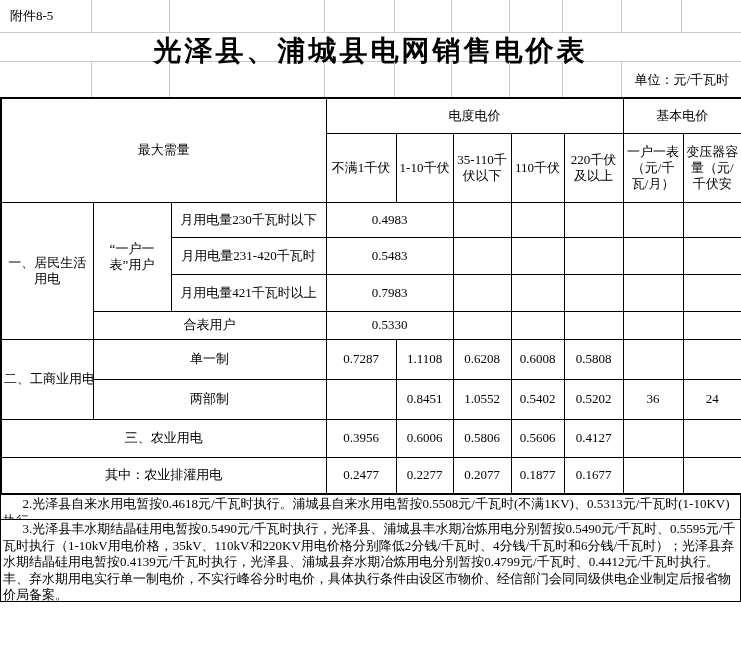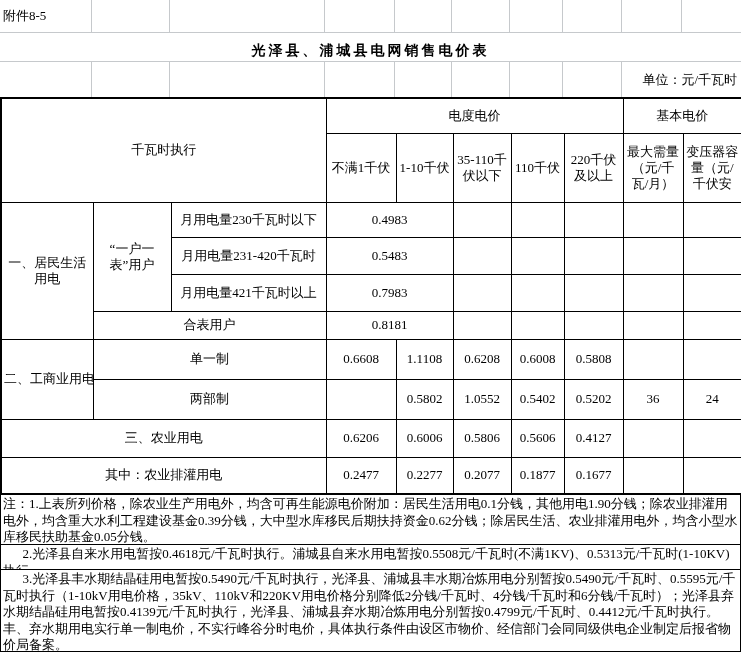--- a/index.html
+++ b/index.html
@@ -13,26 +13,26 @@
 
   
   .gridrow {
     display: grid;
     grid-template-columns: 92px 78px 155px 70px 57px 58px 53px 59px 60px 59px;
     border-bottom: 1px solid #c6c9cc;
   }
   .gridrow .gc { border-right: 1px solid #c6c9cc; height: 100%; }
   .gridrow .gc:last-child { border-right: none; }
   .row-attachment { height: 33px; }
-  .row-attachment .gc { line-height: 32px; font-size: 13px; padding-left: 3px; }
+  .row-attachment .gc { line-height: 32px; font-size: 13px; padding-left: 10px; }
   .row-title { height: 29px; border-bottom: 1px solid #c6c9cc; display: flex; align-items: center; justify-content: center; }
-  .title-text { font-size: 14px; font-weight: bold; letter-spacing: 3px; white-space: nowrap; margin-top: 8px; }
+  .title-text { font-size: 28px; font-weight: bold; letter-spacing: 3px; white-space: nowrap; margin-top: 8px; }
   .row-unit { height: 35px; border-bottom: none; }
   .row-unit .gc { display: flex; align-items: center; }
-  .row-unit .unit-cell { grid-column: span 2; justify-content: flex-end; padding-right: 4px; font-size: 13px; border-right: none; }
+  .row-unit .unit-cell { grid-column: span 2; justify-content: flex-end; padding-right: 12px; font-size: 13px; border-right: none; }
 
   
   table.price {
     width: 741px;
     border-collapse: collapse;
     table-layout: fixed;
     border: 2px solid #000;
   }
   table.price td {
     border: 1px solid #000;
@@ -107,31 +107,31 @@
       <col style="width:70px">
         <col style="width:57px">
         <col style="width:58px">
       <col style="width:53px">
         <col style="width:59px">
         <col style="width:60px">
         <col style="width:59px">
     </colgroup>
     <tbody>
       <tr style="height:35px">
-        <td colspan="3" rowspan="2">千瓦时执行</td>
+        <td colspan="3" rowspan="2">最大需量</td>
         <td colspan="5">电度电价</td>
         <td colspan="2">基本电价</td>
       </tr>
       <tr style="height:69px">
         <td>不满1千伏</td>
         <td>1-10千伏</td>
         <td>35-110千伏以下</td>
         <td>110千伏</td>
         <td>220千伏及以上</td>
-        <td>最大需量（元/千瓦/月）</td>
+        <td>一户一表（元/千瓦/月）</td>
         <td>变压器容量（元/千伏安</td>
       </tr>
 
       <tr style="height:35px">
         <td rowspan="4" class="left pl4">一、居民生活用电</td>
         <td rowspan="3">“一户一表”用户</td>
         <td class="left pl7 nowrap">月用电量230千瓦时以下</td>
         <td colspan="2">0.4983</td>
         <td></td>
         <td></td>
@@ -152,70 +152,69 @@
         <td class="left pl7 nowrap">月用电量421千瓦时以上</td>
         <td colspan="2">0.7983</td>
         <td></td>
         <td></td>
         <td></td>
         <td></td>
         <td></td>
       </tr>
       <tr style="height:28px">
         <td colspan="2">合表用户</td>
-        <td colspan="2">0.8181</td>
+        <td colspan="2">0.5330</td>
         <td></td>
         <td></td>
         <td></td>
         <td></td>
         <td></td>
       </tr>
 
       <tr style="height:40px">
         <td rowspan="2" class="left pl4 nowrap">二、工商业用电</td>
         <td colspan="2" class="left pl13">单一制</td>
-        <td>0.6608</td>
+        <td>0.7287</td>
         <td>1.1108</td>
         <td>0.6208</td>
         <td>0.6008</td>
         <td>0.5808</td>
         <td></td>
         <td></td>
       </tr>
       <tr style="height:40px">
         <td colspan="2" class="left pl13">两部制</td>
         <td></td>
-        <td>0.5802</td>
+        <td>0.8451</td>
         <td>1.0552</td>
         <td>0.5402</td>
         <td>0.5202</td>
         <td>36</td>
         <td>24</td>
       </tr>
 
       <tr style="height:38px">
         <td colspan="3" class="left pl4">三、农业用电</td>
-        <td>0.6206</td>
+        <td>0.3956</td>
         <td>0.6006</td>
         <td>0.5806</td>
         <td>0.5606</td>
         <td>0.4127</td>
         <td></td>
         <td></td>
       </tr>
       <tr style="height:37px">
         <td colspan="3" class="left pl30">其中：农业排灌用电</td>
         <td>0.2477</td>
         <td>0.2277</td>
         <td>0.2077</td>
         <td>0.1877</td>
         <td>0.1677</td>
         <td></td>
         <td></td>
       </tr>
     </tbody>
   </table>
 
-  <div class="note note-1">注：1.上表所列价格，除农业生产用电外，均含可再生能源电价附加：居民生活用电0.1分钱，其他用电1.90分钱；除农业排灌用电外，均含重大水利工程建设基金0.39分钱，大中型水库移民后期扶持资金0.62分钱；除居民生活、农业排灌用电外，均含小型水库移民扶助基金0.05分钱。</div>
   <div class="note note-2">2.光泽县自来水用电暂按0.4618元/千瓦时执行。浦城县自来水用电暂按0.5508元/千瓦时(不满1KV)、0.5313元/千瓦时(1-10KV)执行。</div>
   <div class="note note-3">3.光泽县丰水期结晶硅用电暂按0.5490元/千瓦时执行，光泽县、浦城县丰水期冶炼用电分别暂按0.5490元/千瓦时、0.5595元/千瓦时执行（1-10kV用电价格，35kV、110kV和220KV用电价格分别降低2分钱/千瓦时、4分钱/千瓦时和6分钱/千瓦时）；光泽县弃水期结晶硅用电暂按0.4139元/千瓦时执行，光泽县、浦城县弃水期冶炼用电分别暂按0.4799元/千瓦时、0.4412元/千瓦时执行。丰、弃水期用电实行单一制电价，不实行峰谷分时电价，具体执行条件由设区市物价、经信部门会同同级供电企业制定后报省物价局备案。</div>
 
 </div>
 
 </body></html>

